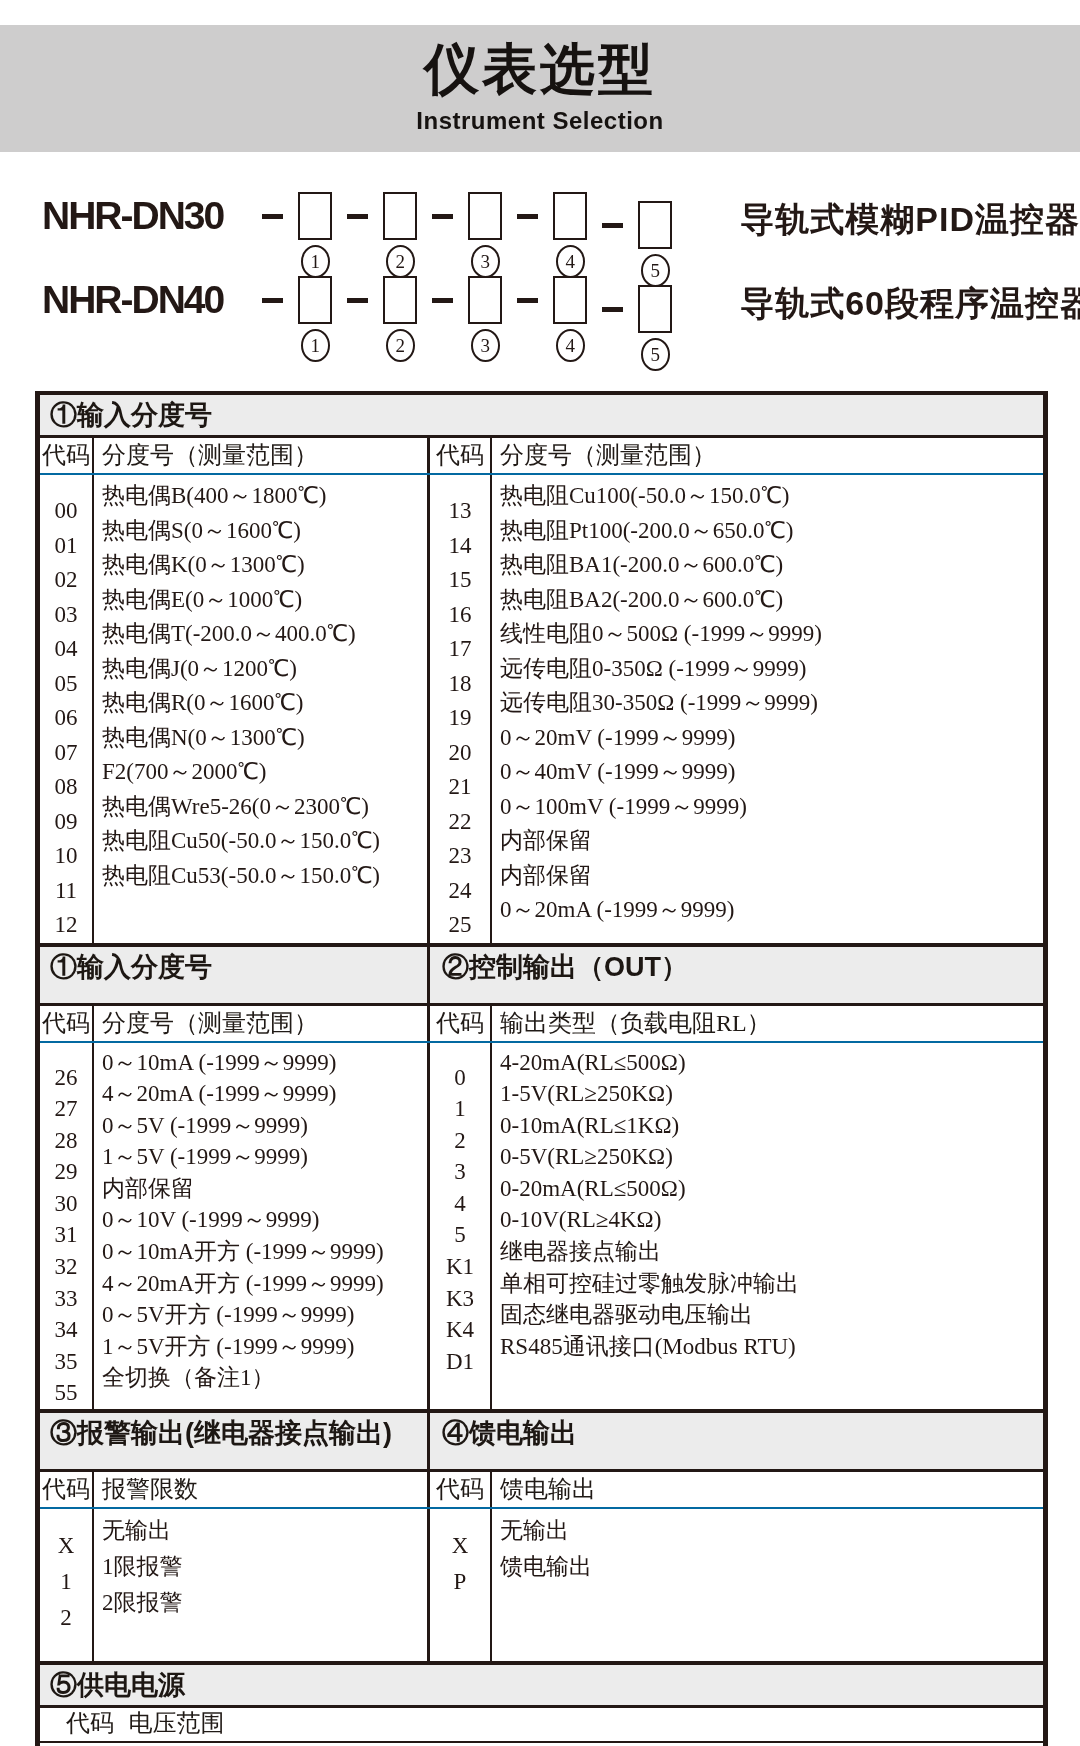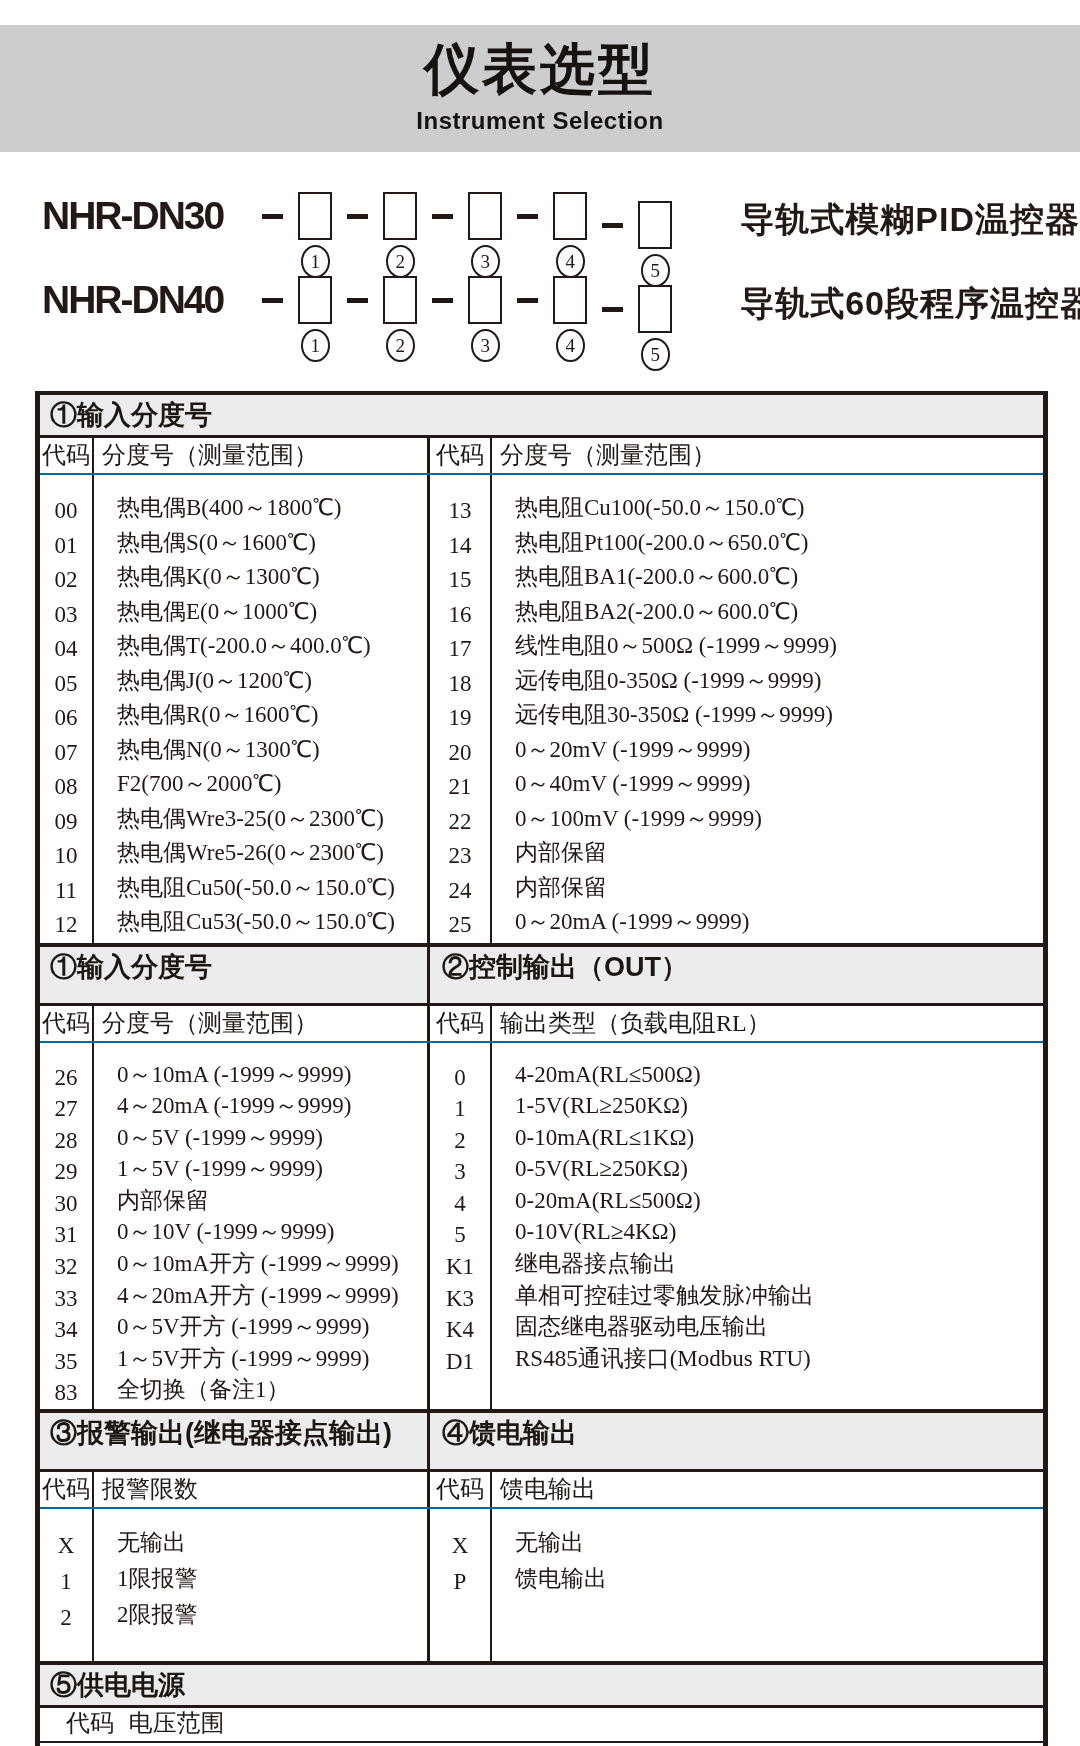--- a/index.html
+++ b/index.html
@@ -53,21 +53,21 @@
   .desccol .line,.codecol .line{white-space:nowrap;}
 
   .data{display:flex;font-family:"Liberation Serif",serif;font-size:23px;color:#231815;}
   .s1 .data .line{height:34.5px;line-height:34.5px;}
   .s1 .data{min-height:450px;}
   .s2 .data .line{height:31.6px;line-height:31.6px;}
   .s2 .data{min-height:348px;}
   .s34 .data .line{height:36px;line-height:36px;}
   .s34 .data{min-height:152px;}
   .data .codecol{padding-top:19px;}
-  .data .desccol{padding-top:16px;margin-left:15px;}
+  .data .desccol{padding-top:4px;}
 
   
   .volt-head{border-bottom:2px solid #231815;font-family:Liberation Mono, monospace;
              font-size:24px;line-height:33px;padding-left:26px;}
   .volt-data{font-family:"Liberation Serif",serif;font-size:24px;padding:6px 0 4px 0;min-height:72px;}
   .volt-line{display:flex;height:36px;line-height:36px;}
   .volt-line .vcode{width:58px;text-align:center;flex-shrink:0;}
   .volt-line .vdesc{flex:1;white-space:nowrap;}
 </style>
 </head>
@@ -212,21 +212,20 @@
 
         <div class="line">热电偶B(400～1800℃)</div>
             <div class="line">热电偶S(0～1600℃)</div>
             <div class="line">热电偶K(0～1300℃)</div>
             <div class="line">热电偶E(0～1000℃)</div>
             <div class="line">热电偶T(-200.0～400.0℃)</div>
             <div class="line">热电偶J(0～1200℃)</div>
             <div class="line">热电偶R(0～1600℃)</div>
             <div class="line">热电偶N(0～1300℃)</div>
             <div class="line">F2(700～2000℃)</div>
-            <div class="line">热电偶Wre3-25(0～2300℃)</div>
             <div class="line">热电偶Wre5-26(0～2300℃)</div>
             <div class="line">热电阻Cu50(-50.0～150.0℃)</div>
             <div class="line">热电阻Cu53(-50.0～150.0℃)</div>
           </div>
       </div>
       <div class="half right">
         <div class="codecol">
 
         <div class="line">13</div>
             <div class="line">14</div>
@@ -284,21 +283,21 @@
         <div class="line">26</div>
             <div class="line">27</div>
             <div class="line">28</div>
             <div class="line">29</div>
             <div class="line">30</div>
             <div class="line">31</div>
             <div class="line">32</div>
             <div class="line">33</div>
             <div class="line">34</div>
             <div class="line">35</div>
-            <div class="line">83</div>
+            <div class="line">55</div>
           </div>
         <div class="desccol">
 
         <div class="line">0～10mA (-1999～9999)</div>
             <div class="line">4～20mA (-1999～9999)</div>
             <div class="line">0～5V (-1999～9999)</div>
             <div class="line">1～5V (-1999～9999)</div>
             <div class="line">内部保留</div>
             <div class="line">0～10V (-1999～9999)</div>
             <div class="line">0～10mA开方 (-1999～9999)</div>

